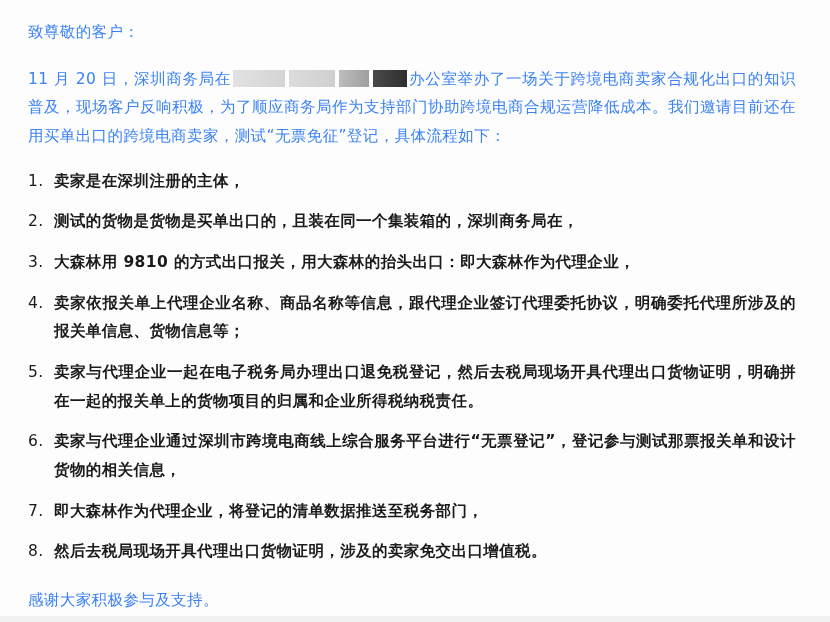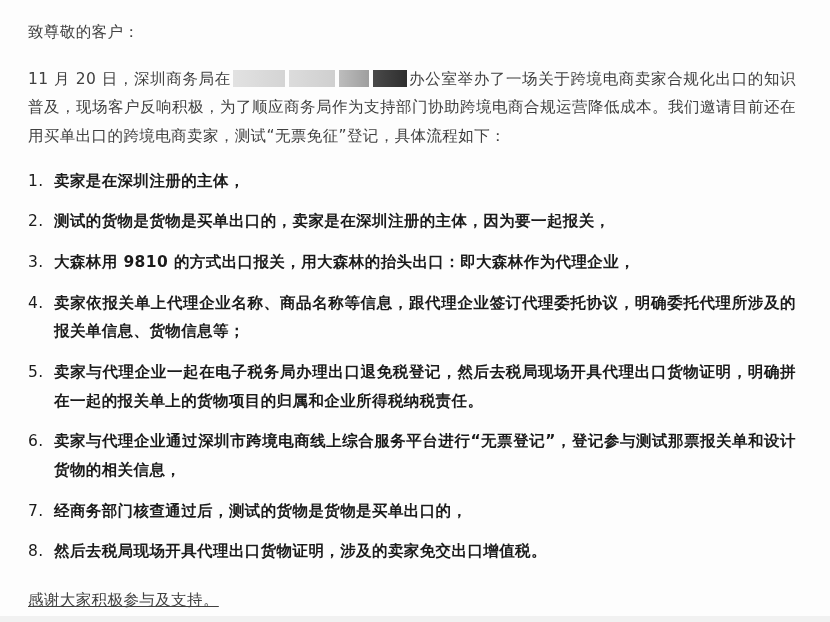--- a/index.html
+++ b/index.html
@@ -23,21 +23,21 @@
     padding: 18px 34px 10px 28px;
   }
   .doc-body {
     display: block;
   }
   .para {
     font-size: 15.5px;
     line-height: 1.85;
     letter-spacing: 0.4px;
     margin: 0 0 14px 0;
-    color: #404040;
+    color: #3b82f6;
     text-align: justify;
     word-break: break-all;
   }
   .para.greeting {
     margin-bottom: 18px;
   }
   .para.intro {
     margin-bottom: 16px;
   }
   .list-item {
@@ -55,21 +55,20 @@
     min-width: 26px;
     color: #1b1b1b;
   }
   .list-text {
     flex: 1 1 auto;
     word-break: break-all;
     font-weight: bold;
   }
   .closing {
     margin-top: 20px;
-    text-decoration: underline;
   }
   .redaction {
     display: inline-block;
     vertical-align: -3px;
     height: 17px;
     margin: 0 2px;
     background: #d9d9d9;
     filter: blur(0.4px);
   }
   .redaction.r1 { width: 52px; background: linear-gradient(90deg,#e2e2e2,#d4d4d4); }
@@ -95,21 +94,21 @@
 
     <p class="para intro"><span>11 月 20 日，深圳商务局在</span><span class="redaction r1"></span><span class="redaction r2"></span><span class="redaction r3"></span><span class="redaction r4"></span><span>办公室举办了一场关于跨境电商卖家合规化出口的知识普及，现场客户反响积极，为了顺应商务局作为支持部门协助跨境电商合规运营降低成本。我们邀请目前还在用买单出口的跨境电商卖家，测试“无票免征”登记，具体流程如下：</span></p>
 
     <div class="list-item">
       <span class="list-num">1.</span>
       <span class="list-text">卖家是在深圳注册的主体，</span>
     </div>
 
     <div class="list-item">
       <span class="list-num">2.</span>
-      <span class="list-text">测试的货物是货物是买单出口的，卖家是在深圳注册的主体，因为要一起报关，</span>
+      <span class="list-text">测试的货物是货物是买单出口的，且装在同一个集装箱的，深圳商务局在，</span>
     </div>
 
     <div class="list-item">
       <span class="list-num">3.</span>
       <span class="list-text">大森林用 9810 的方式出口报关，用大森林的抬头出口：即大森林作为代理企业，</span>
     </div>
 
     <div class="list-item">
       <span class="list-num">4.</span>
       <span class="list-text">卖家依报关单上代理企业名称、商品名称等信息，跟代理企业签订代理委托协议，明确委托代理所涉及的报关单信息、货物信息等；</span>
@@ -120,21 +119,21 @@
       <span class="list-text">卖家与代理企业一起在电子税务局办理出口退免税登记，然后去税局现场开具代理出口货物证明，明确拼在一起的报关单上的货物项目的归属和企业所得税纳税责任。</span>
     </div>
 
     <div class="list-item">
       <span class="list-num">6.</span>
       <span class="list-text">卖家与代理企业通过深圳市跨境电商线上综合服务平台进行“无票登记”，登记参与测试那票报关单和设计货物的相关信息，</span>
     </div>
 
     <div class="list-item">
       <span class="list-num">7.</span>
-      <span class="list-text">经商务部门核查通过后，测试的货物是货物是买单出口的，</span>
+      <span class="list-text">即大森林作为代理企业，将登记的清单数据推送至税务部门，</span>
     </div>
 
     <div class="list-item">
       <span class="list-num">8.</span>
       <span class="list-text">然后去税局现场开具代理出口货物证明，涉及的卖家免交出口增值税。</span>
     </div>
 
     <p class="para closing">感谢大家积极参与及支持。</p>
 
   </div>

